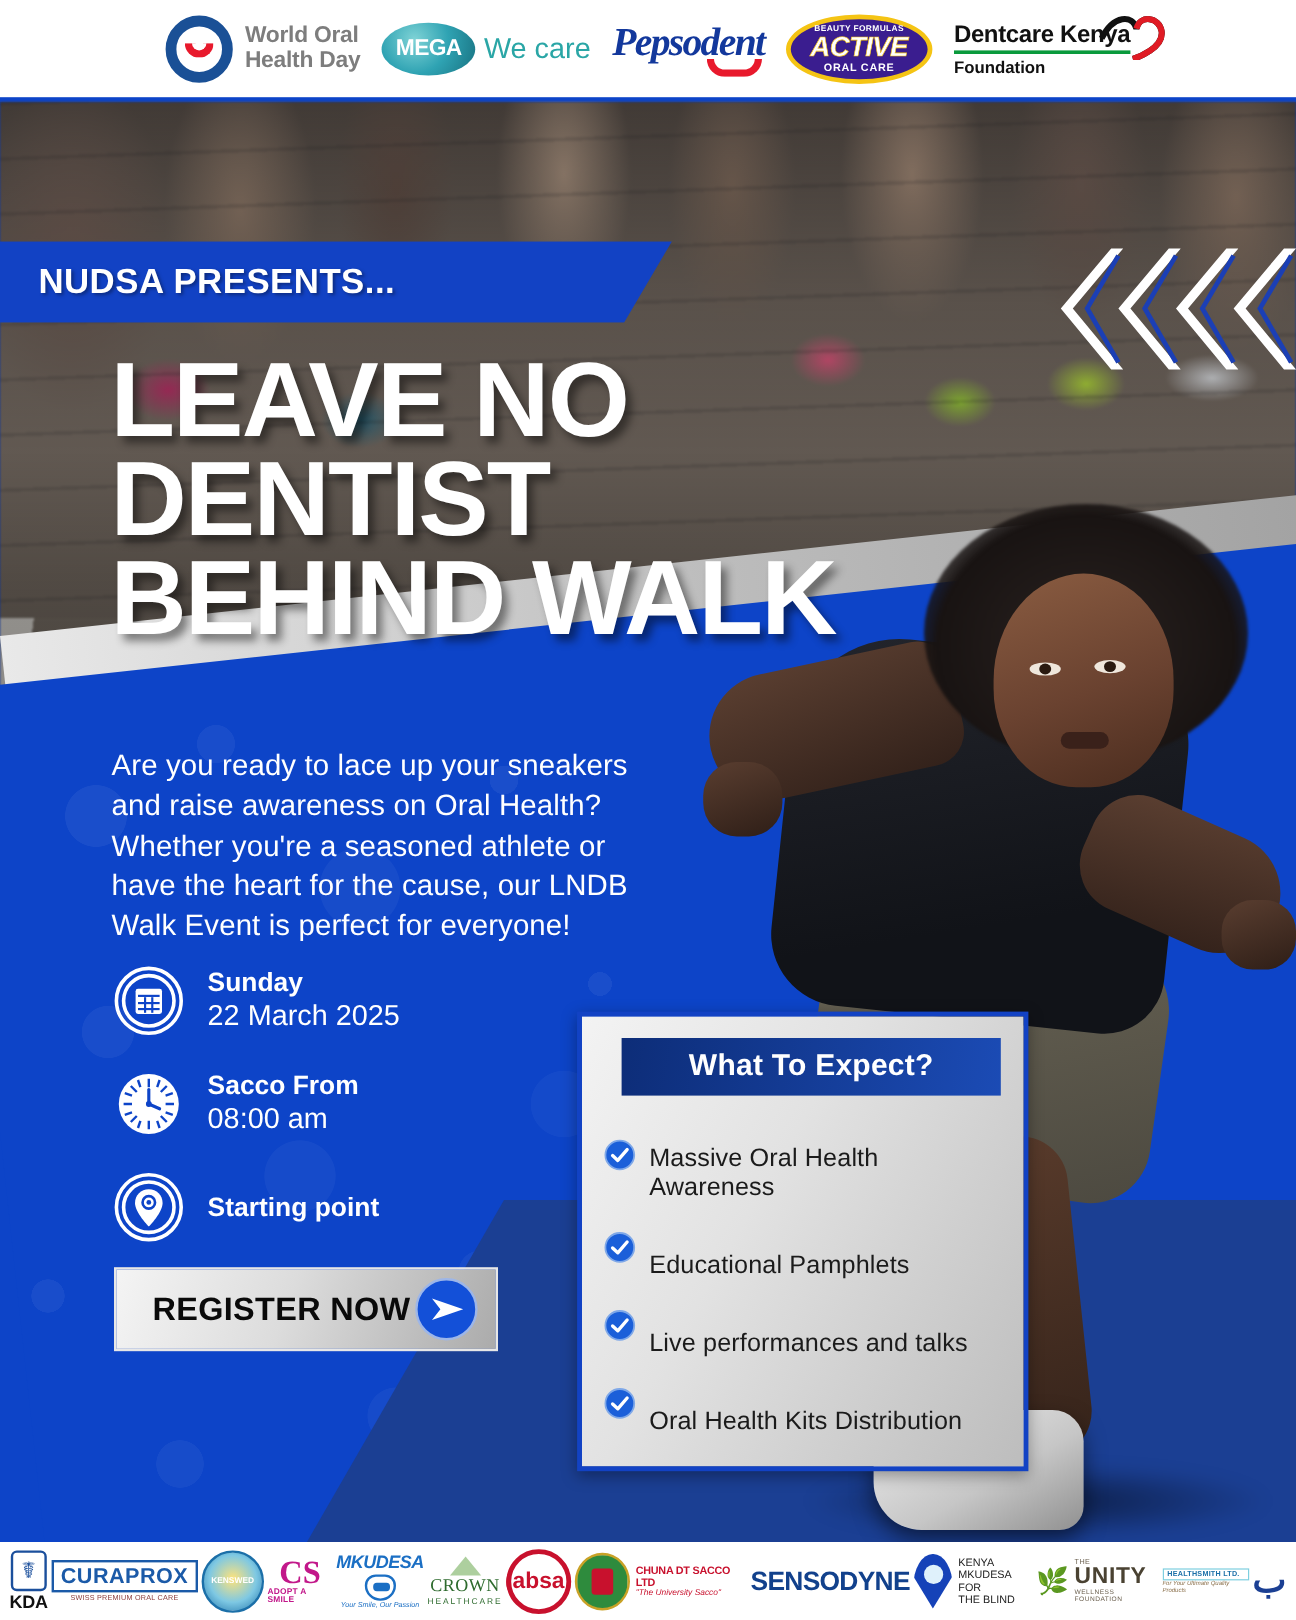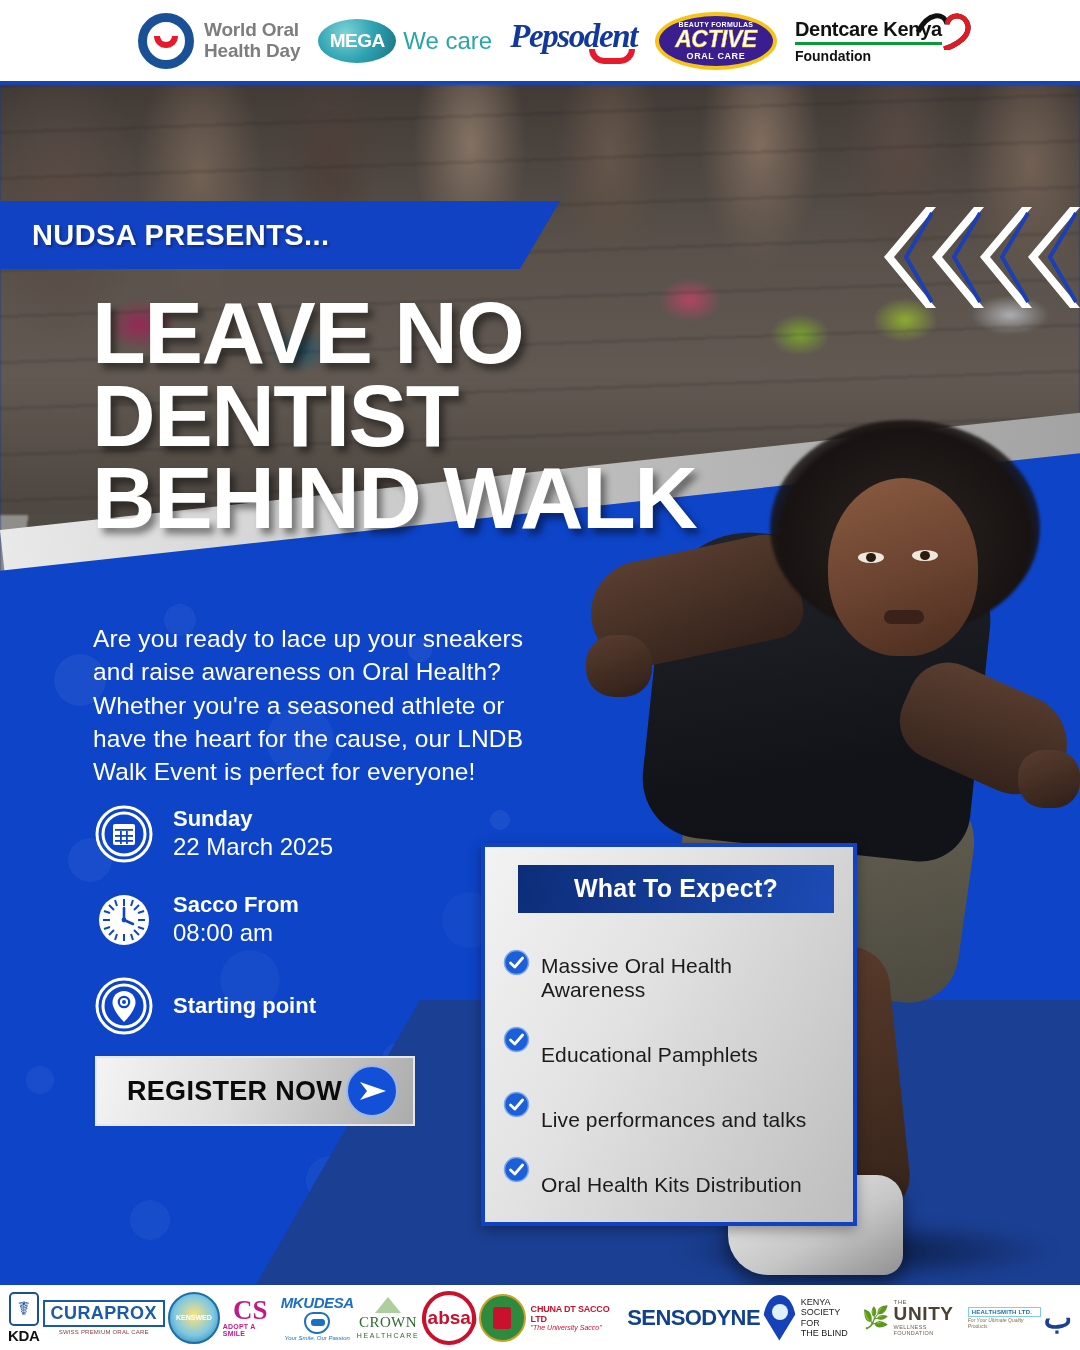--- a/index.html
+++ b/index.html
@@ -603,21 +603,21 @@
     </div>
 
     <div class="blogo">
       <span class="bl-sens">SENSODYNE</span>
     </div>
 
     <div class="blogo bl-ksb">
       <div class="ksb-pin"></div>
       <div class="ksb-t">
         <div>KENYA</div>
-        <div>SOCIETY FOR</div>
+        <div>MKUDESA FOR</div>
         <div>THE BLIND</div>
       </div>
     </div>
 
     <div class="blogo bl-unity">
       <span class="unity-leaf">🌿</span>
       <div>
         <div class="unity-t1">THE</div>
         <div class="unity-t2">UNITY</div>
         <div class="unity-t3">WELLNESS FOUNDATION</div>

